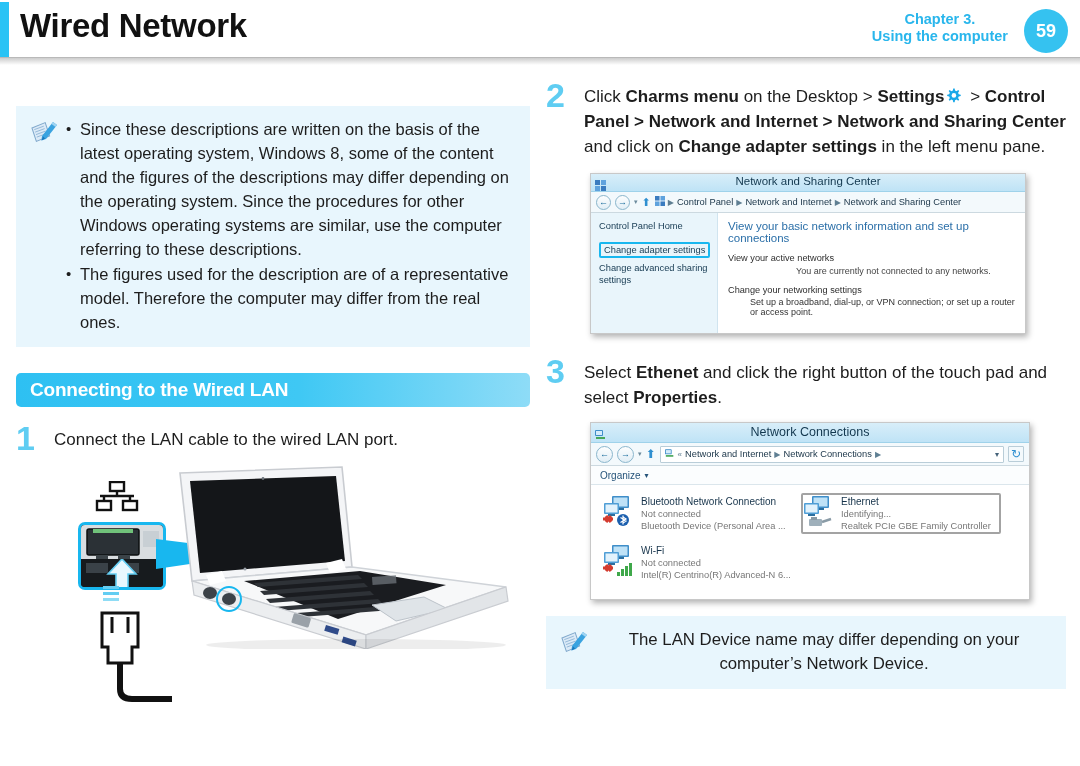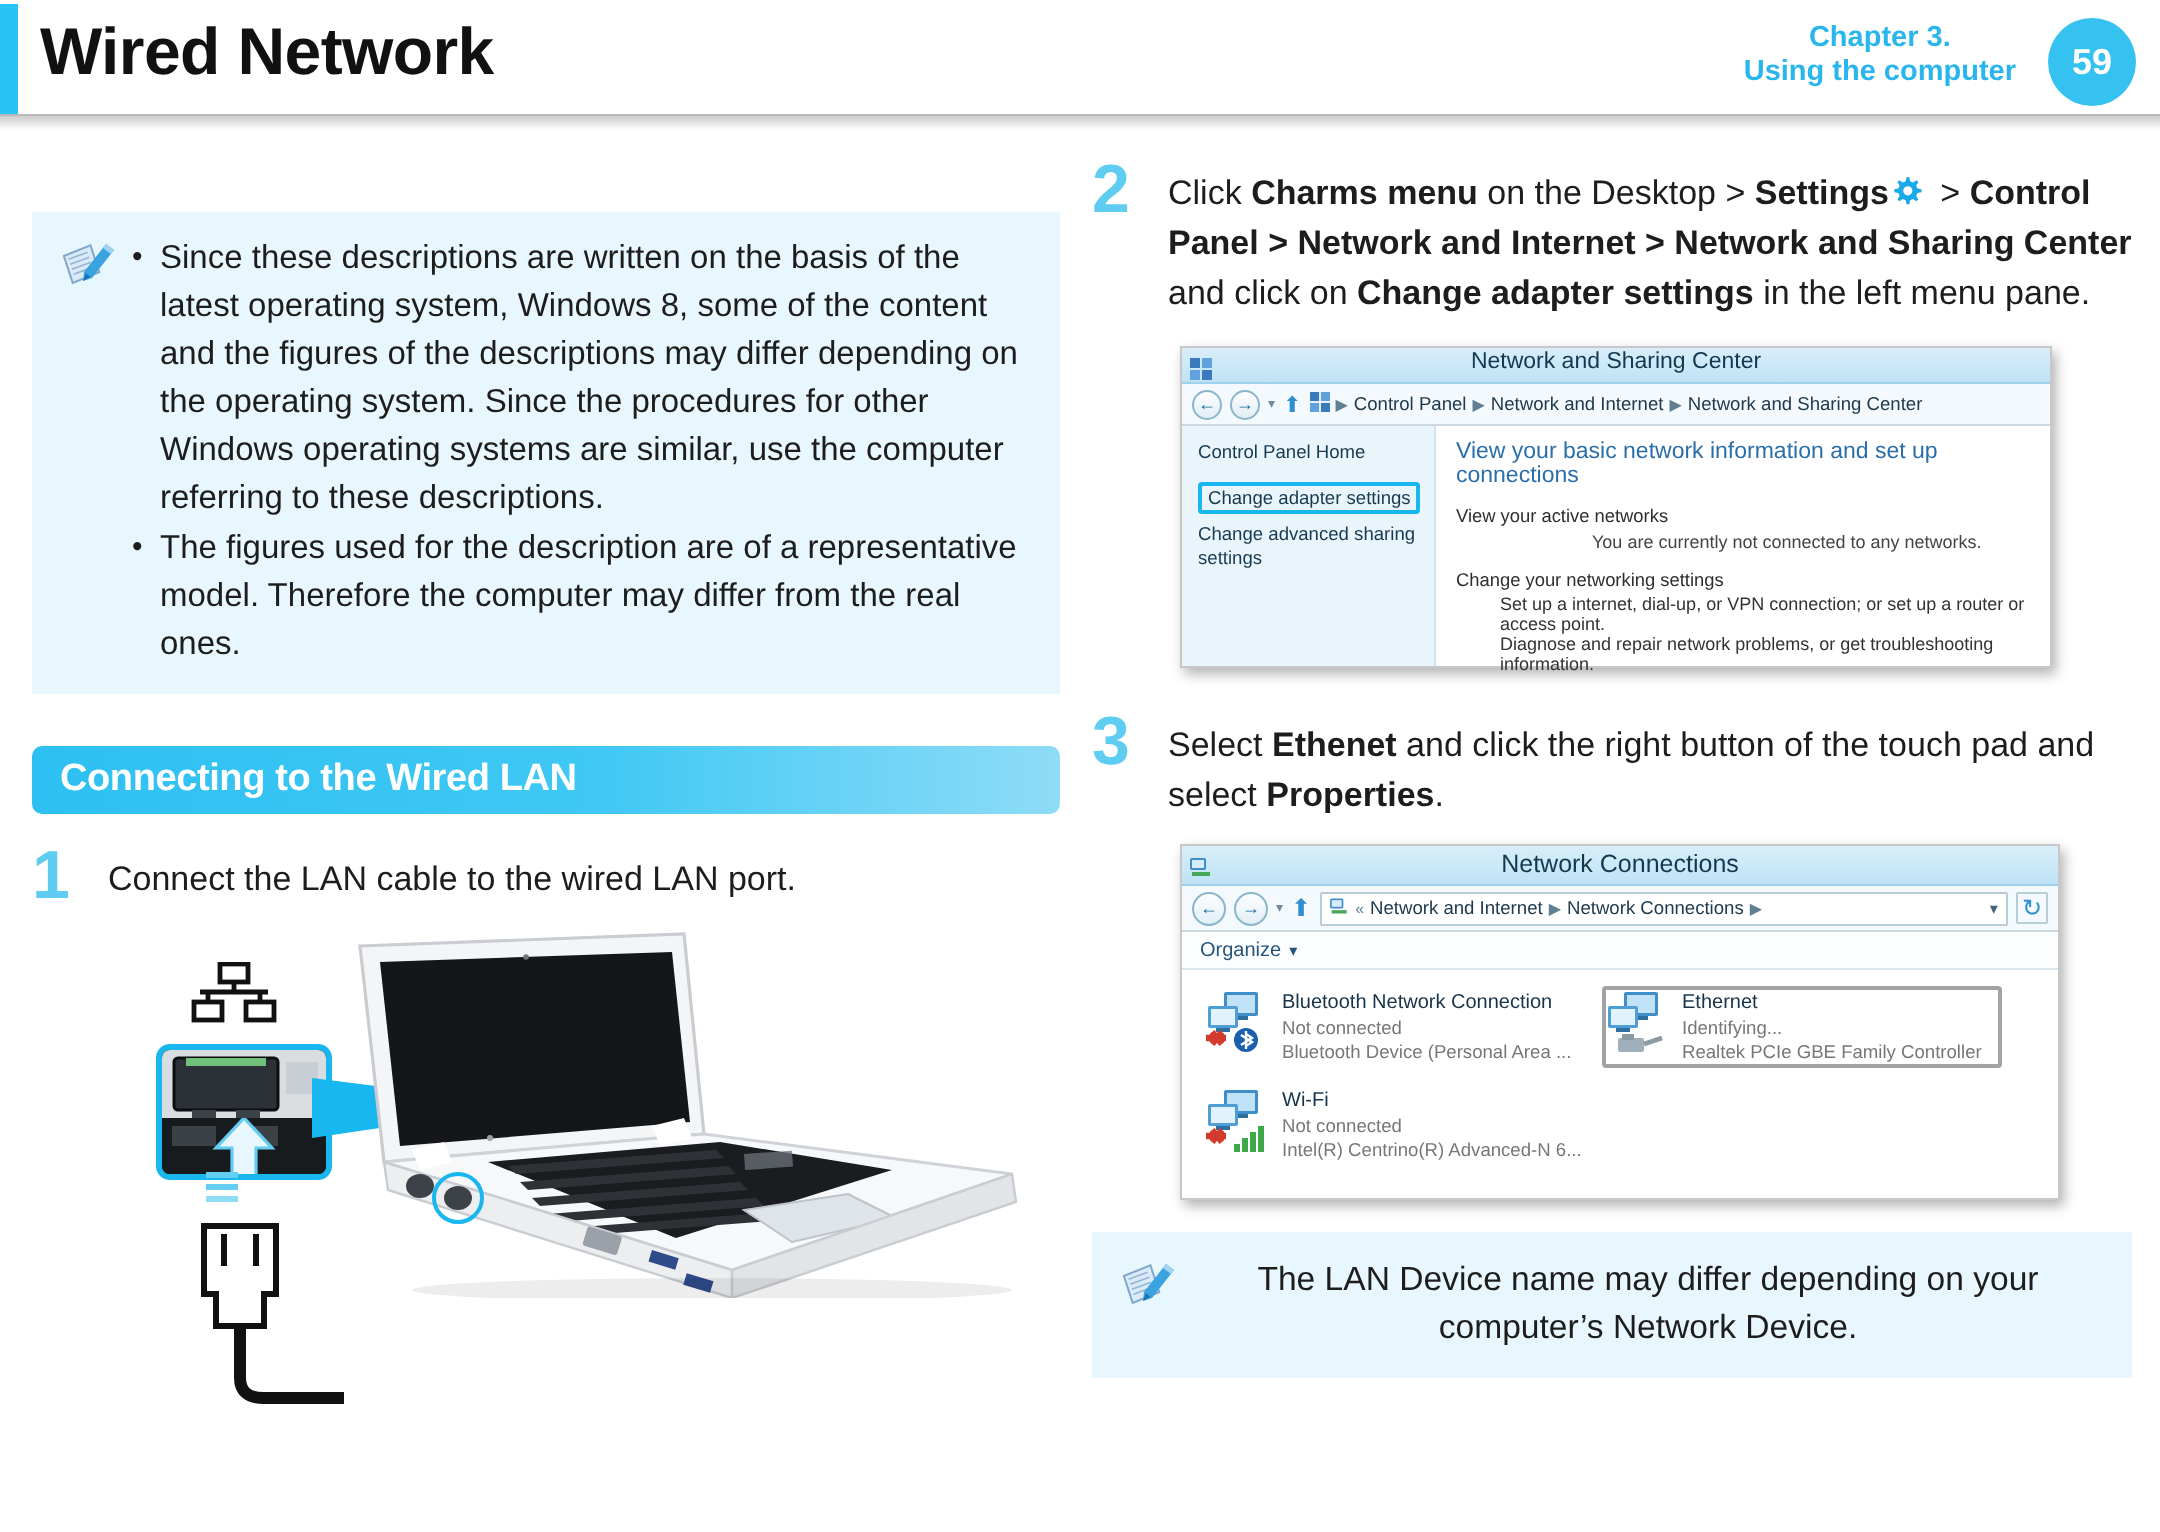--- a/index.html
+++ b/index.html
@@ -297,22 +297,21 @@
       <div class="nsc-side">
         <div class="side-item">Control Panel Home</div>
         <div class="side-hl">Change adapter settings</div>
         <div class="side-item">Change advanced sharing settings</div>
       </div>
       <div class="nsc-main">
         <div class="nsc-h">View your basic network information and set up connections</div>
         <div class="nsc-sub">View your active networks</div>
         <div class="nsc-note">You are currently not connected to any networks.</div>
         <div class="nsc-sub">Change your networking settings</div>
-        <div class="nsc-desc">Set up a internet, dial-up, or VPN connection; or set up a router or access point.</div>
-        <div class="nsc-desc">Diagnose and repair network problems, or get troubleshooting information.</div>
+        <div class="nsc-desc">Set up a broadband, dial-up, or VPN connection; or set up a router or access point.</div>
       </div>
     </div>
   </div>
 
   <div class="step" style="margin-top:22px;">
     <div class="step-num">3</div>
     <div class="step-body" id="step3-body"><span>Select </span><b>Ethenet</b><span> and click the right button of the touch pad and select </span><b>Properties</b><span>.</span></div>
   </div>
 
   <div class="win" style="margin:12px 0 0 44px;width:438px;">

